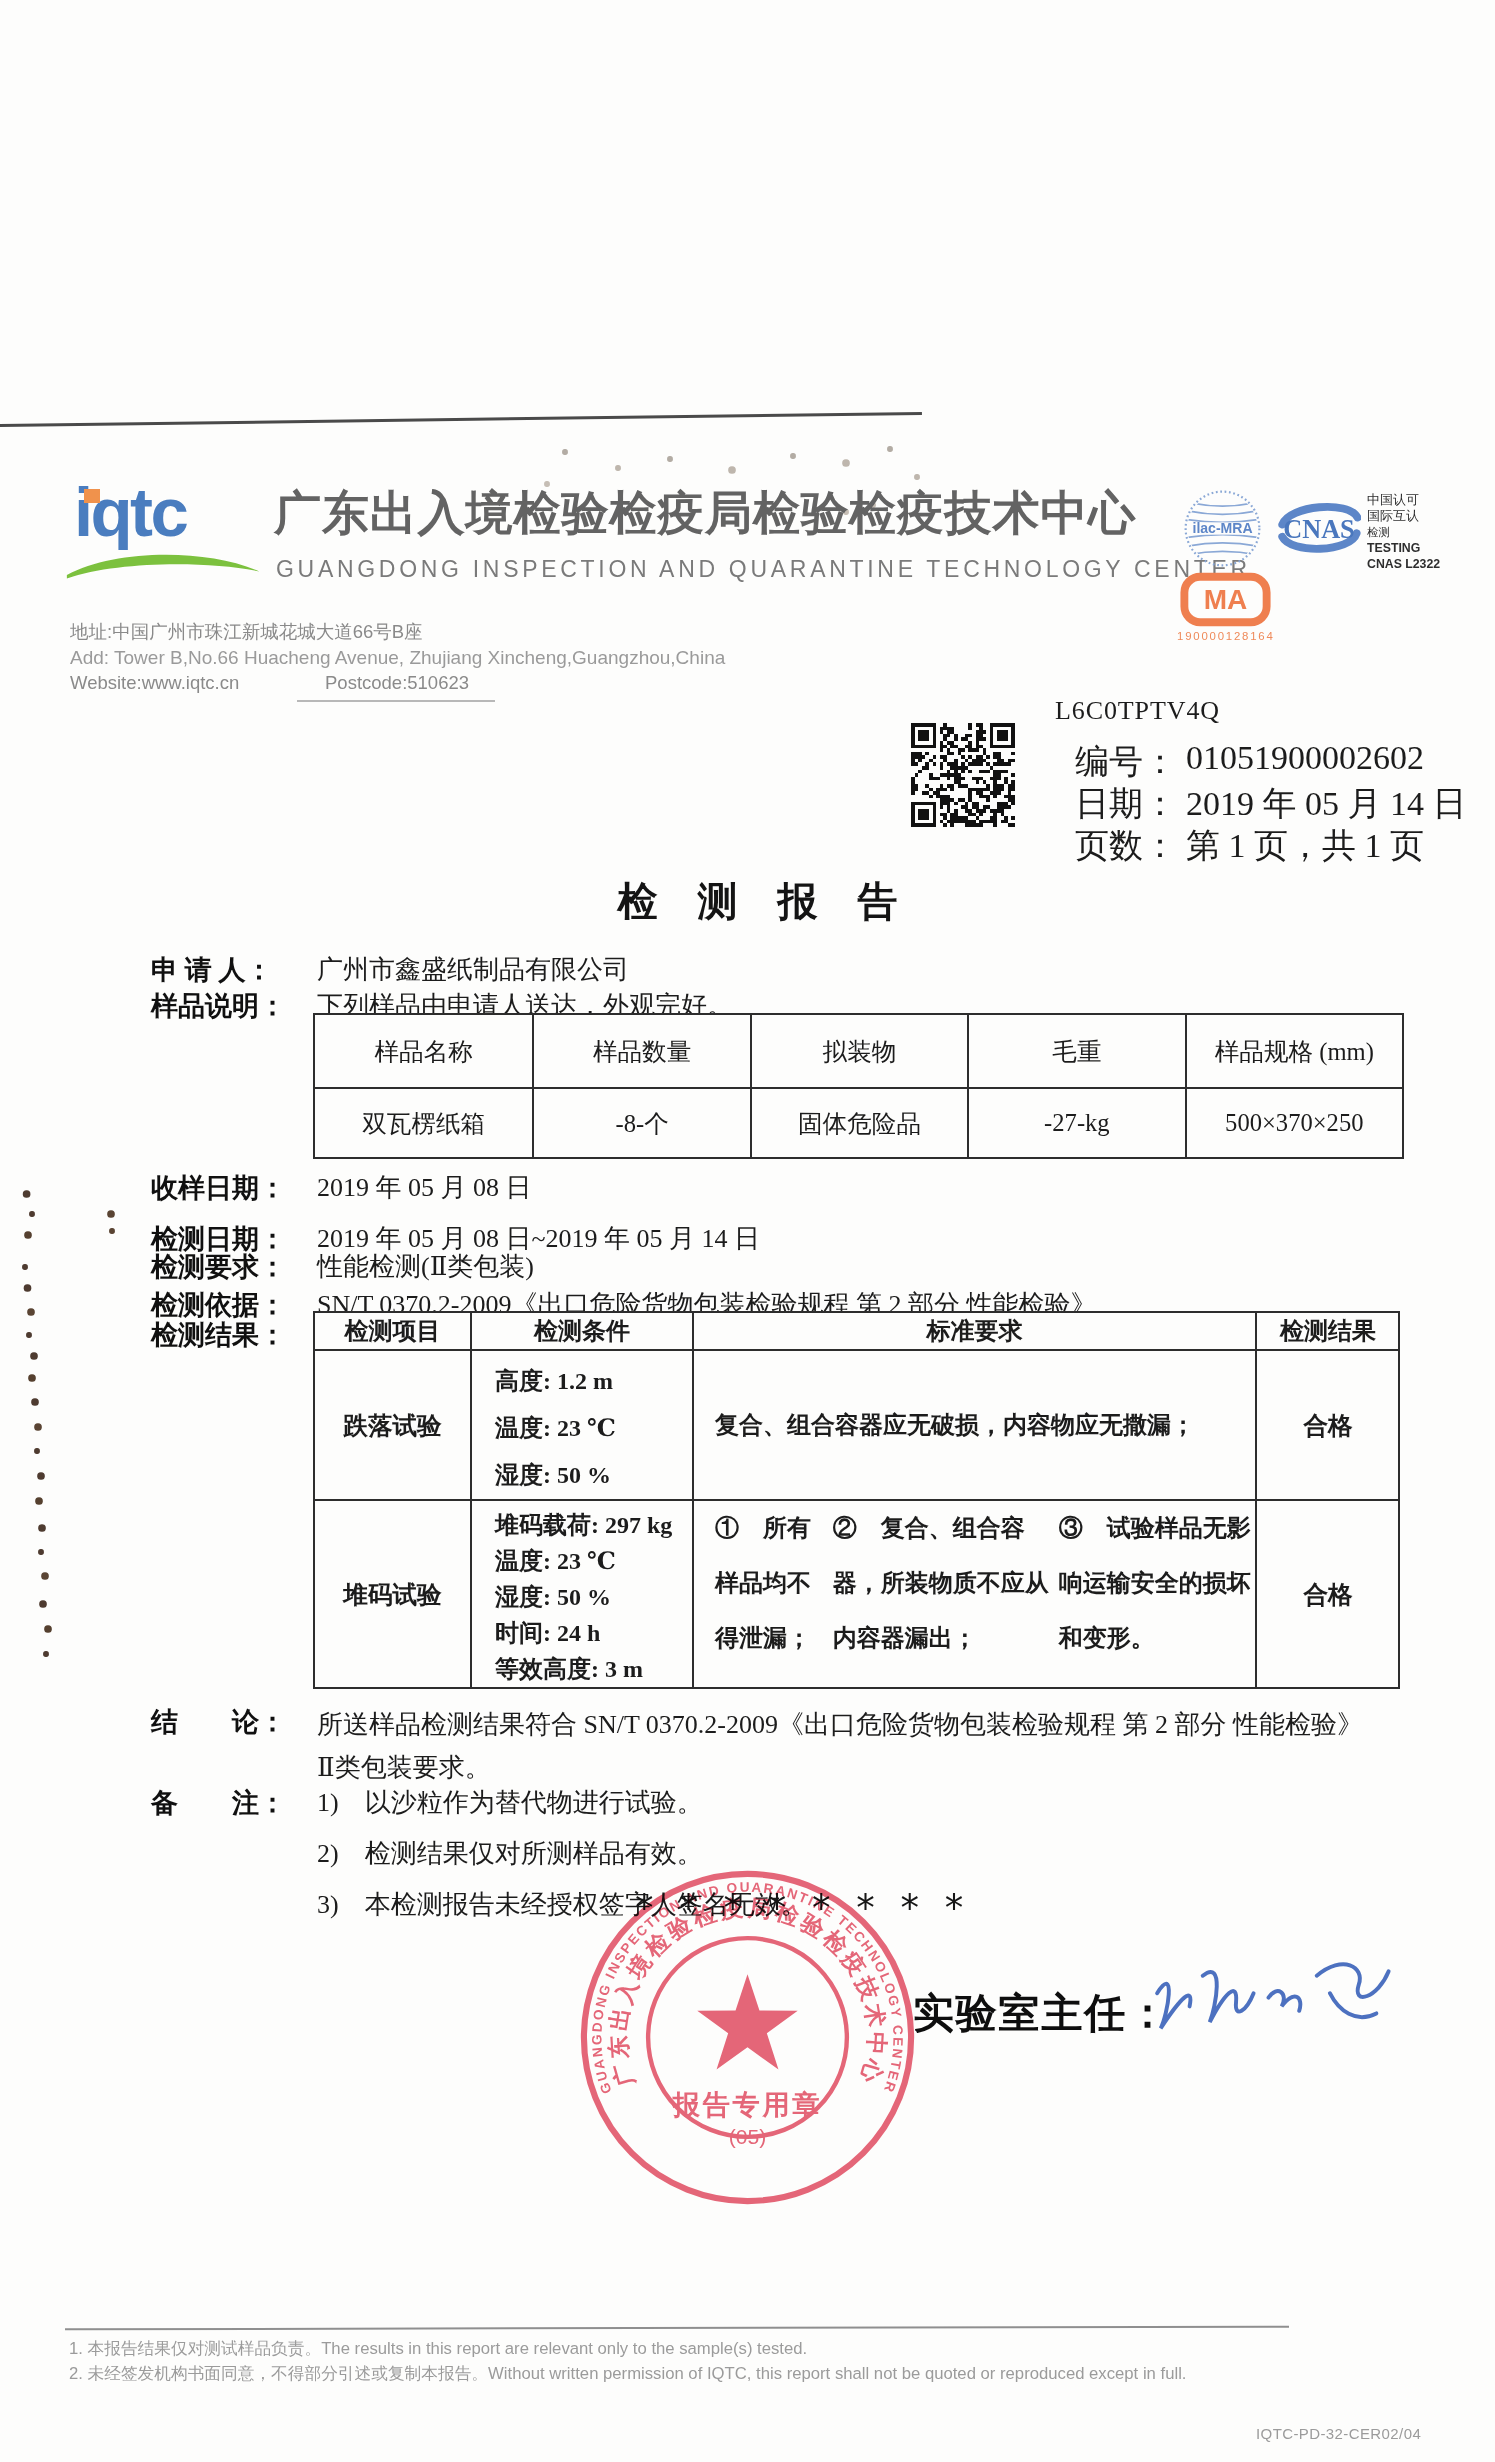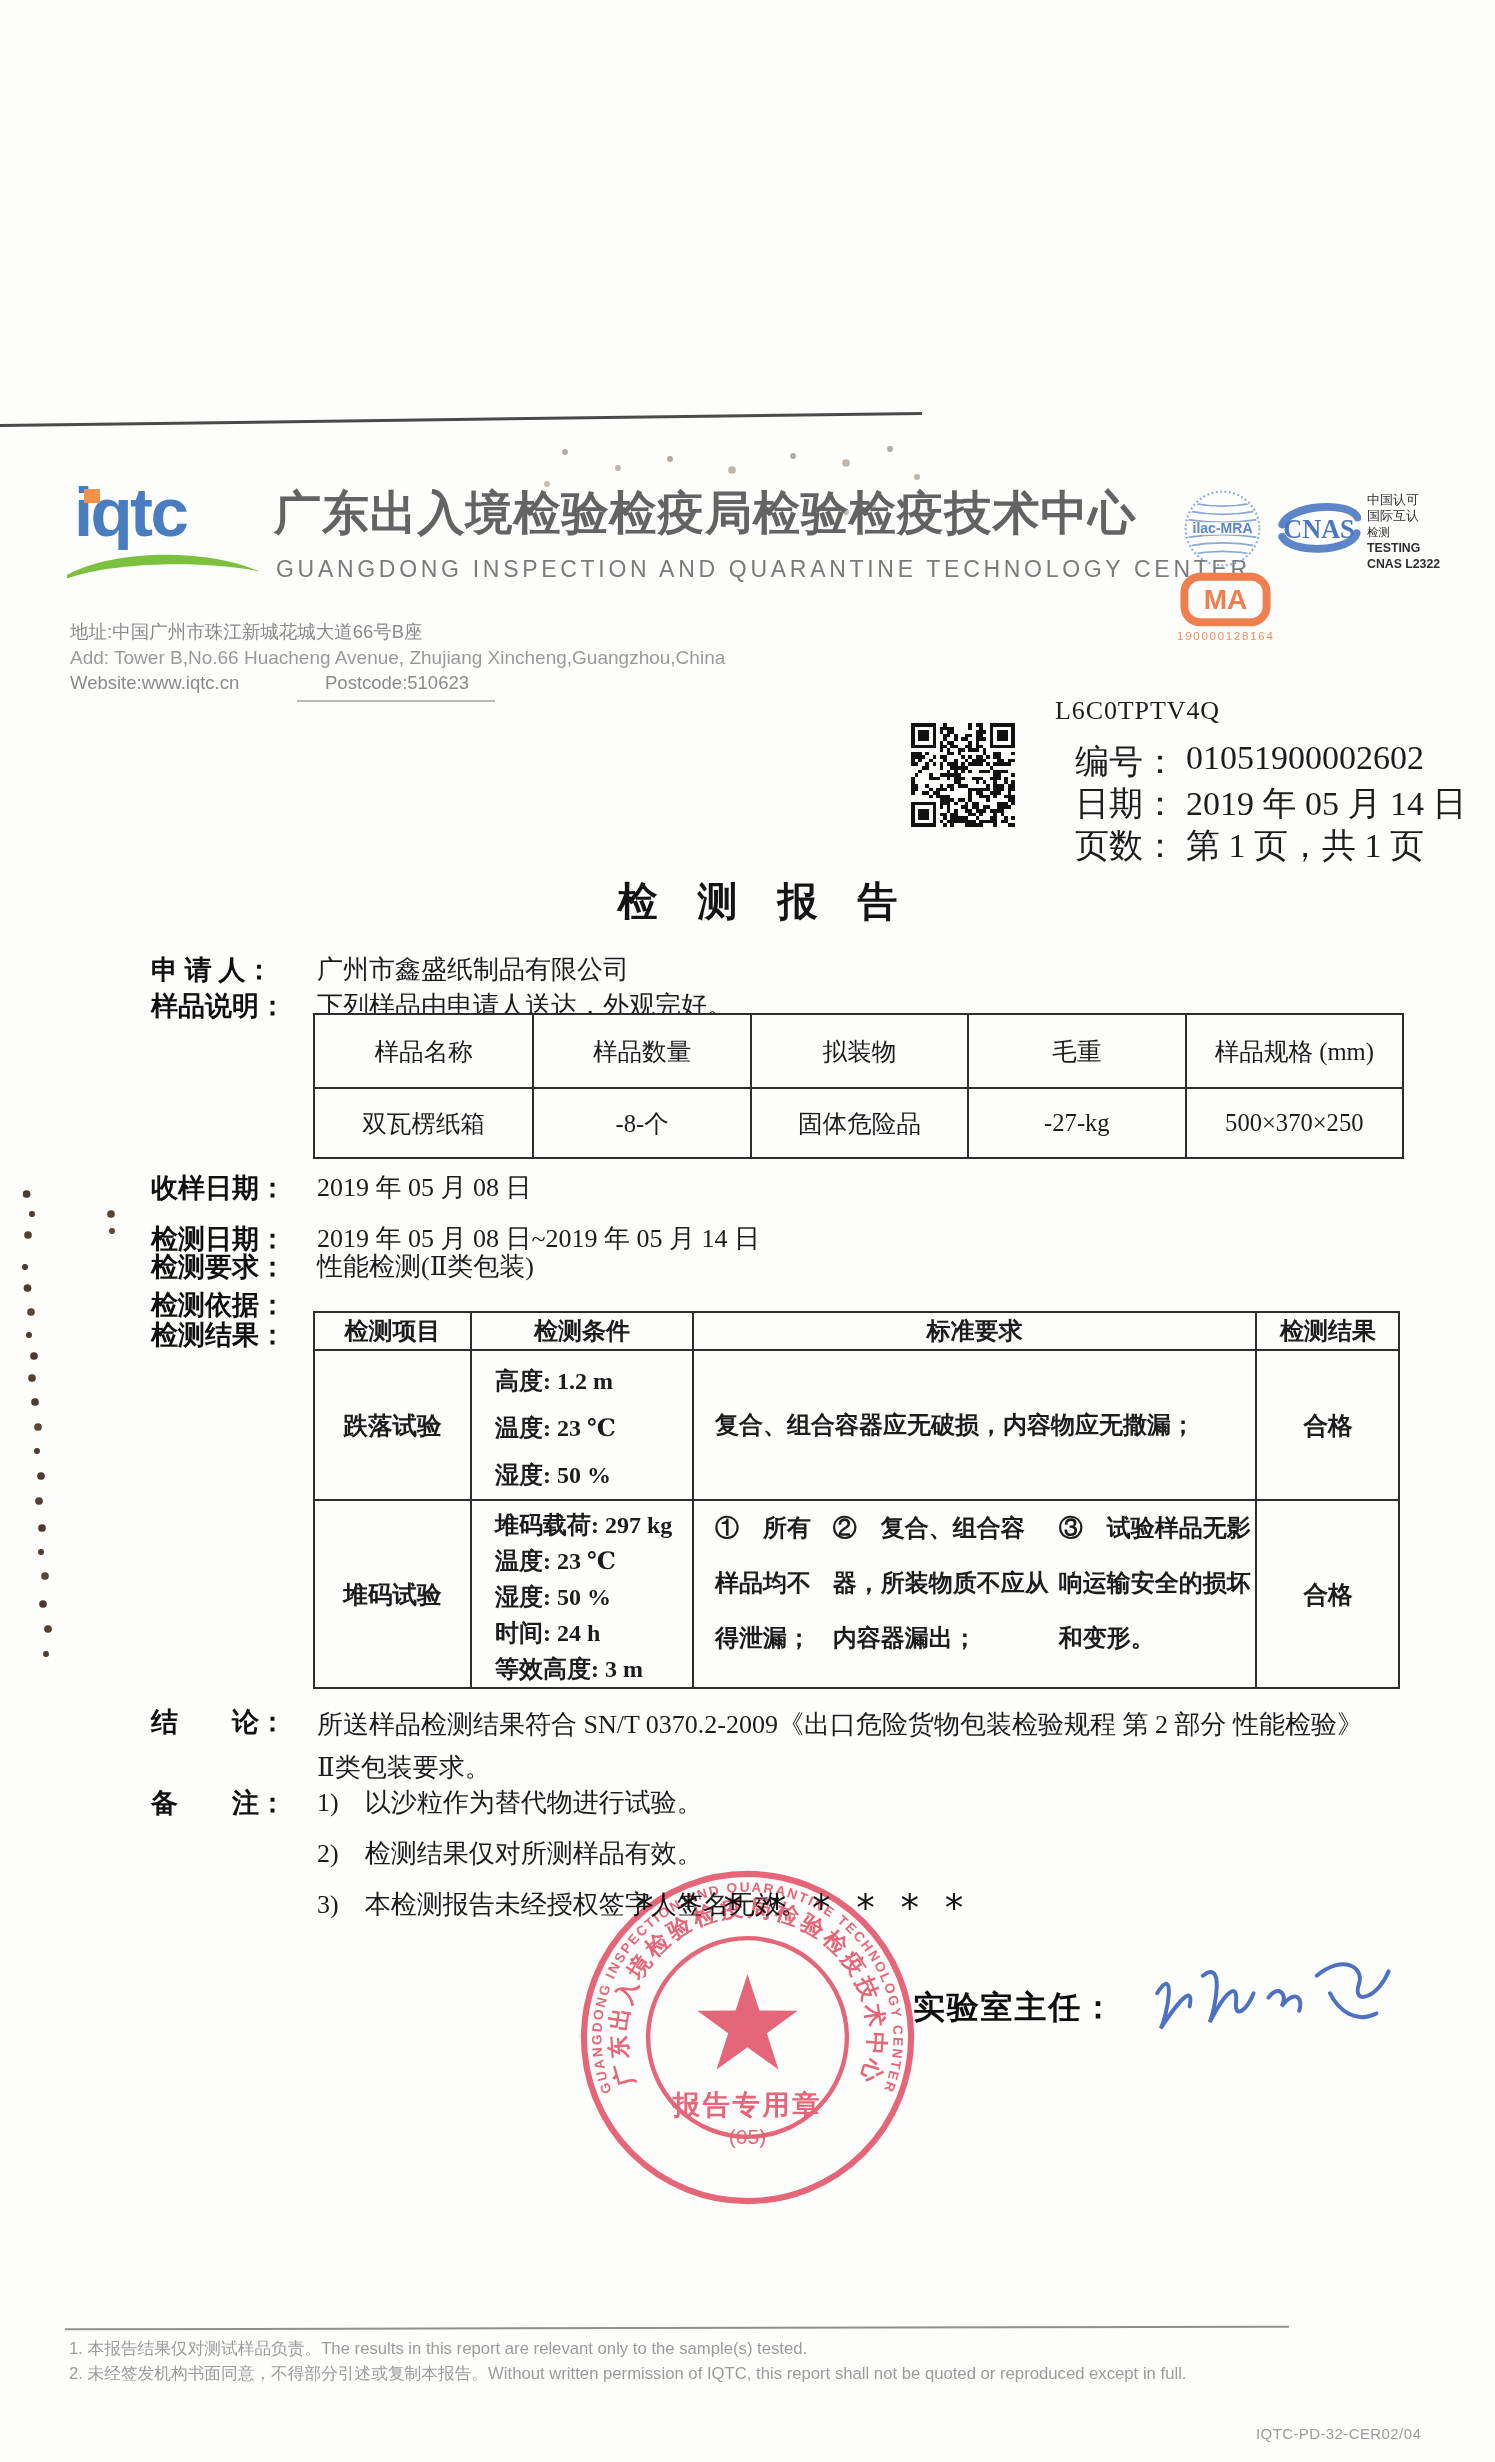--- a/index.html
+++ b/index.html
@@ -68,21 +68,21 @@
   .req{justify-content:flex-start;padding:0 8.8px 0 21px;text-align:left;font-size:24px;}
   .req2{flex-direction:row;align-items:flex-start;justify-content:center;padding-left:21px;text-align:left;font-size:24px;}
   .req2 div{line-height:55px;}
 
   .concl-text{left:317px;top:1703px;width:1099px;font-size:26px;line-height:43px;}
   .rm{left:317px;font-size:26px;white-space:nowrap;}
   .r1y{top:1785px;} .r2y{top:1836px;} .r3y{top:1887px;}
   .stars{left:635px;top:1887px;font-size:37px;letter-spacing:0;word-spacing:14px;color:#161616;font-family:"DejaVu Sans",sans-serif;}
 
   .stamp{left:576px;top:1866px;opacity:0.9;mix-blend-mode:multiply;}
-  .sig-label{left:913px;top:1986px;font-size:32px;font-weight:bold;color:#0e0e0e;letter-spacing:1.8px;}
+  .sig-label{left:913px;top:1986px;font-size:41px;font-weight:bold;color:#0e0e0e;letter-spacing:1.8px;}
   .signature{left:1141px;top:1945px;}
 
   .fn{left:69px;font-size:16.7px;color:#9b9b9b;white-space:nowrap;}
   .f1y{top:2337px;} .f2y{top:2362px;}
   .doccode{left:1256px;top:2425px;font-size:15px;color:#9b9b9b;letter-spacing:0.4px;}
 </style>
 </head>
 <body>
 
 <div id="page">
@@ -507,20 +507,21 @@
     <div class="cell">500×370×250</div>
   </div>
 
   <div class="abs flabel y3">收样日期：</div>
   <div class="abs fvalue y3">2019 年 05 月 08 日</div>
   <div class="abs flabel y4">检测日期：</div>
   <div class="abs fvalue y4">2019 年 05 月 08 日~2019 年 05 月 14 日</div>
   <div class="abs flabel y5">检测要求：</div>
   <div class="abs fvalue y5">性能检测(Ⅱ类包装)</div>
   <div class="abs flabel y6">检测依据：</div>
+  <div class="abs fvalue y6">SN/T 0370.2-2009《出口危险货物包装检验规程 第 2 部分 性能检验》</div>
   <div class="abs flabel y7">检测结果：</div>
 
   <div class="tbl t2">
     <div class="cell hc nl nt">检测项目</div>
     <div class="cell hc nt">检测条件</div>
     <div class="cell hc nt">标准要求</div>
     <div class="cell hc nt">检测结果</div>
 
     <div class="cell nl">跌落试验</div>
     <div class="cell cond r1">

